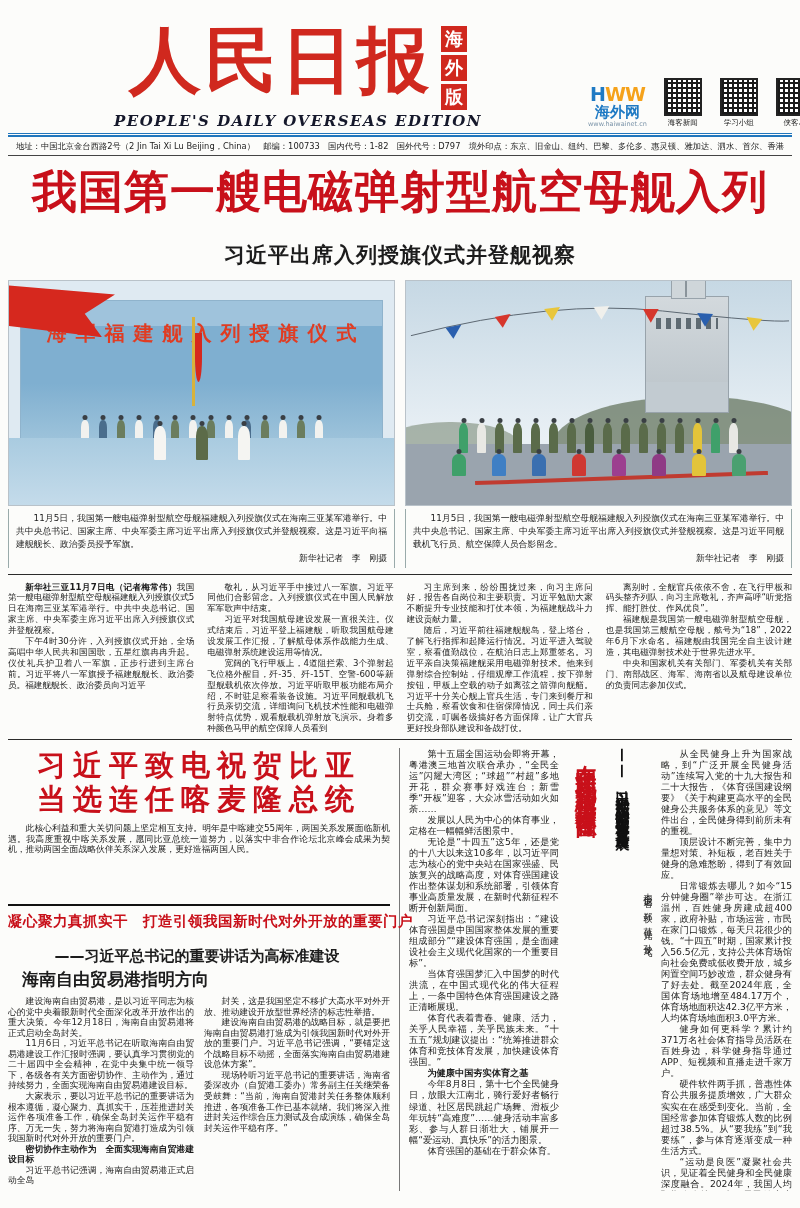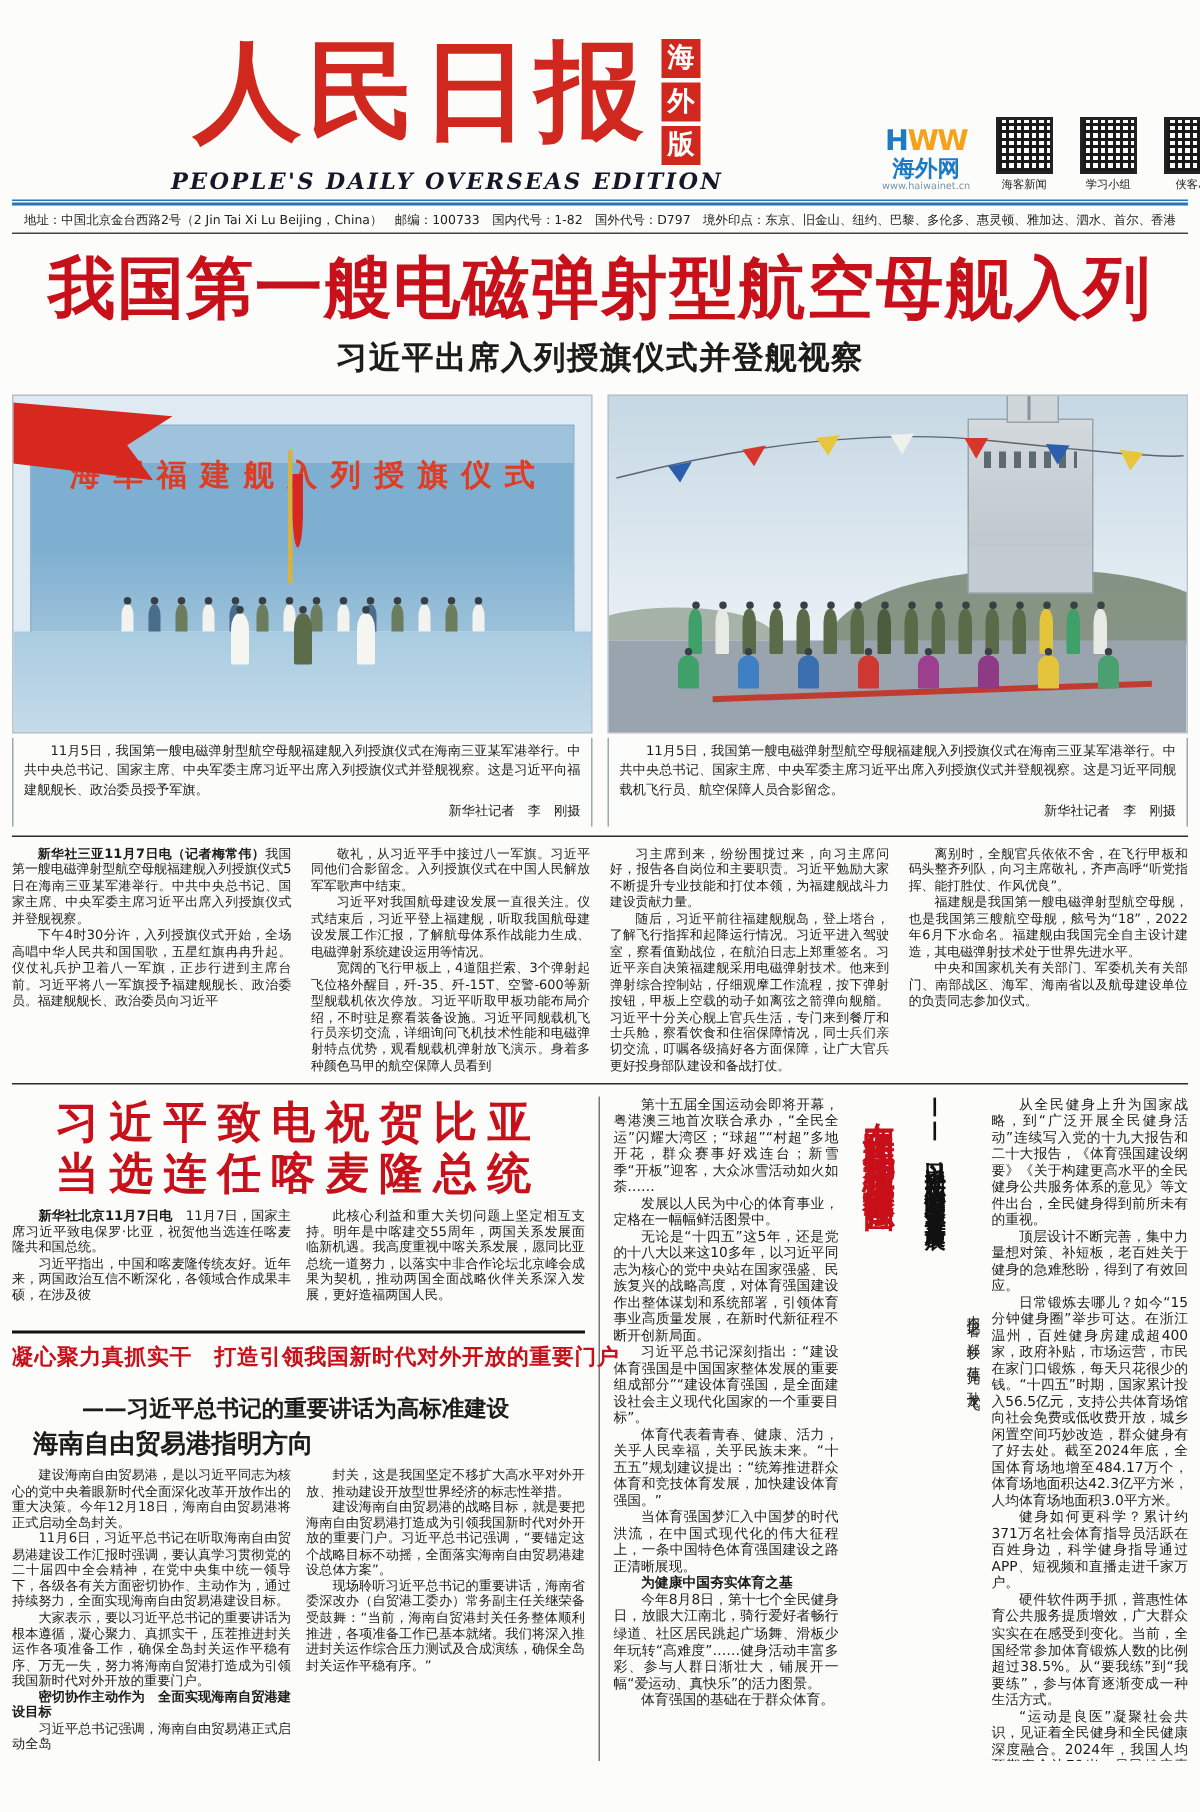--- a/index.html
+++ b/index.html
@@ -45,21 +45,21 @@
   .blue-rule { border-top:1px solid #2176bc; border-bottom:2.5px solid #2176bc; height:4px; margin-top:3px; }
   .address-line { font-size:8.3px; color:#222; text-align:center; padding:4px 0 3px; white-space:nowrap; }
   .thin-rule { border-top:1px solid #444; }
 
   
   .main-headline {
     font-family:"DejaVu Serif","Liberation Serif",serif; font-weight:bold;
     font-size:45px; color:#c8101a; text-align:center; letter-spacing:1px;
     margin-top:10px; line-height:1.15;
   }
-  .sub-headline { font-size:21px; font-weight:bold; text-align:center; margin-top:6px; letter-spacing:1px; }
+  .sub-headline { font-size:21px; font-weight:bold; text-align:center; margin-top:23px; letter-spacing:1px; }
 
   
   .photo-row { display:flex; gap:10px; margin-top:11px; }
   .photo { flex:1; height:226px; position:relative; overflow:hidden; border:1px solid #b9c2c9; background:#dfeaf2; }
   .fig { display:inline-block; position:relative; border-radius:45% 45% 8% 8%/30% 30% 4% 4%; background:var(--c); }
   .fig::before { content:""; position:absolute; top:-5px; left:50%; transform:translateX(-50%);
     width:5px; height:5px; border-radius:50%; background:#3a3f44; }
 
   
   .pl-backdrop { position:absolute; left:3%; right:3%; top:9%; bottom:30%;
@@ -304,24 +304,20 @@
         <p>中央和国家机关有关部门、军委机关有关部门、南部战区、海军、海南省以及航母建设单位的负责同志参加仪式。</p>
       </div>
   </div>
 
   <div class="bottom">
     <div class="bottom-left">
       <div class="cg-headline">习近平致电祝贺比亚</div>
       <div class="cg-headline">当选连任喀麦隆总统</div>
       <div class="cg-cols">
         <div class="col">
-            <p><strong>新华社北京11月7日电</strong>　11月7日，国家主席习近平致电保罗·比亚，祝贺他当选连任喀麦隆共和国总统。</p>
-            <p>习近平指出，中国和喀麦隆传统友好。近年来，两国政治互信不断深化，各领域合作成果丰硕，在涉及彼</p>
-          </div>
-        <div class="col">
             <p>此核心利益和重大关切问题上坚定相互支持。明年是中喀建交55周年，两国关系发展面临新机遇。我高度重视中喀关系发展，愿同比亚总统一道努力，以落实中非合作论坛北京峰会成果为契机，推动两国全面战略伙伴关系深入发展，更好造福两国人民。</p>
           </div>
       </div>
       <div class="heavy-div"></div>
       <div class="nx-red">凝心聚力真抓实干　打造引领我国新时代对外开放的重要门户</div>
       <div class="nx-sub1">——习近平总书记的重要讲话为高标准建设</div>
       <div class="nx-sub2">海南自由贸易港指明方向</div>
       <div class="hn-cols">
         <div class="col">
             <p>建设海南自由贸易港，是以习近平同志为核心的党中央着眼新时代全面深化改革开放作出的重大决策。今年12月18日，海南自由贸易港将正式启动全岛封关。</p>
@@ -337,22 +333,22 @@
           </div>
       </div>
     </div>
 
     <div class="sports">
       <div class="sports-col first">
           <p>第十五届全国运动会即将开幕，粤港澳三地首次联合承办，“全民全运”闪耀大湾区；“球超”“村超”多地开花，群众赛事好戏连台；新雪季“开板”迎客，大众冰雪活动如火如荼……</p>
           <p>发展以人民为中心的体育事业，定格在一幅幅鲜活图景中。</p>
           <p>无论是“十四五”这5年，还是党的十八大以来这10多年，以习近平同志为核心的党中央站在国家强盛、民族复兴的战略高度，对体育强国建设作出整体谋划和系统部署，引领体育事业高质量发展，在新时代新征程不断开创新局面。</p>
           <p>习近平总书记深刻指出：“建设体育强国是中国国家整体发展的重要组成部分”“建设体育强国，是全面建设社会主义现代化国家的一个重要目标”。</p>
+          <p>当体育强国梦汇入中国梦的时代洪流，在中国式现代化的伟大征程上，一条中国特色体育强国建设之路正清晰展现。</p>
           <p>体育代表着青春、健康、活力，关乎人民幸福，关乎民族未来。“十五五”规划建议提出：“统筹推进群众体育和竞技体育发展，加快建设体育强国。”</p>
-          <p>当体育强国梦汇入中国梦的时代洪流，在中国式现代化的伟大征程上，一条中国特色体育强国建设之路正清晰展现。</p>
           <p class="subhead">为健康中国夯实体育之基</p>
           <p>今年8月8日，第十七个全民健身日，放眼大江南北，骑行爱好者畅行绿道、社区居民跳起广场舞、滑板少年玩转“高难度”……健身活动丰富多彩、参与人群日渐壮大，铺展开一幅“爱运动、真快乐”的活力图景。</p>
           <p>体育强国的基础在于群众体育。</p>
         </div>
       <div class="v-strip v-headline">在中国式现代化新征程上加快建设体育强国</div>
       <div class="v-strip v-sub">——以习近平同志为核心的党中央引领体育事业高质量发展</div>
       <div class="v-strip v-byline">本报记者　郑轶　范佳元　孙龙飞</div>
       <div class="sports-col second">
           <p>从全民健身上升为国家战略，到“广泛开展全民健身活动”连续写入党的十九大报告和二十大报告，《体育强国建设纲要》《关于构建更高水平的全民健身公共服务体系的意见》等文件出台，全民健身得到前所未有的重视。</p>
           <p>顶层设计不断完善，集中力量想对策、补短板，老百姓关于健身的急难愁盼，得到了有效回应。</p>

